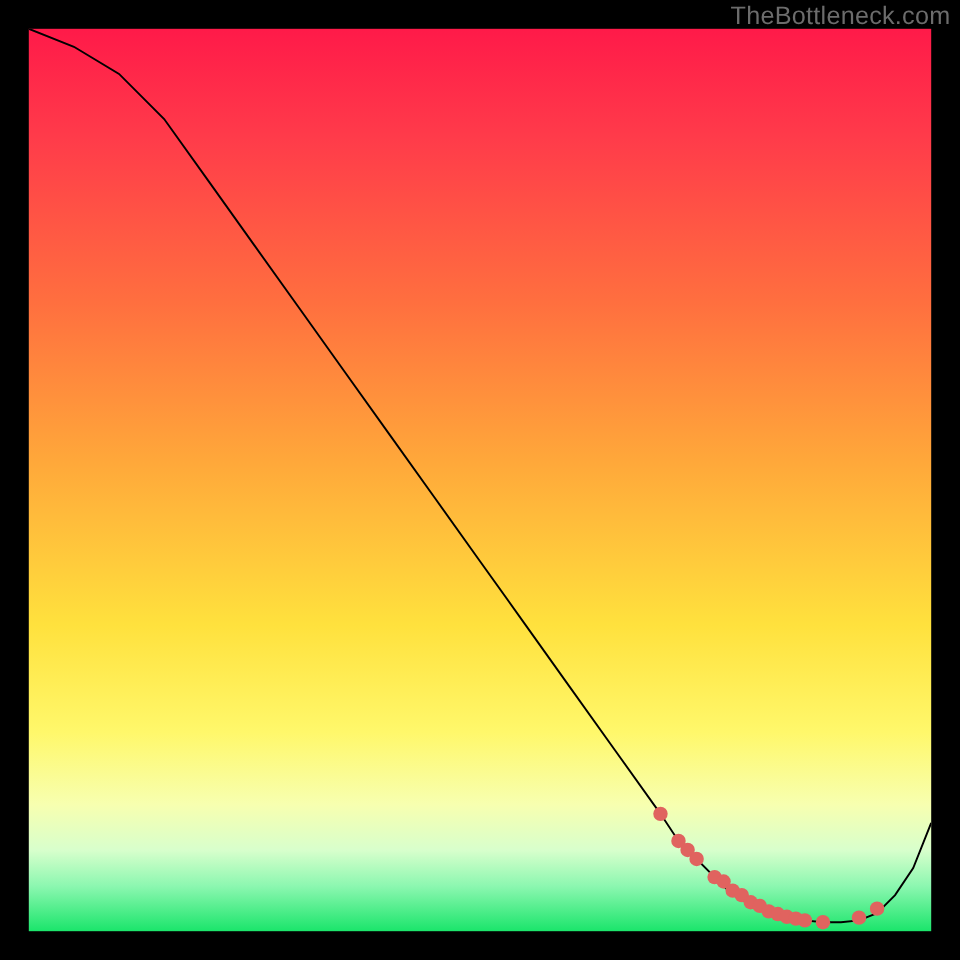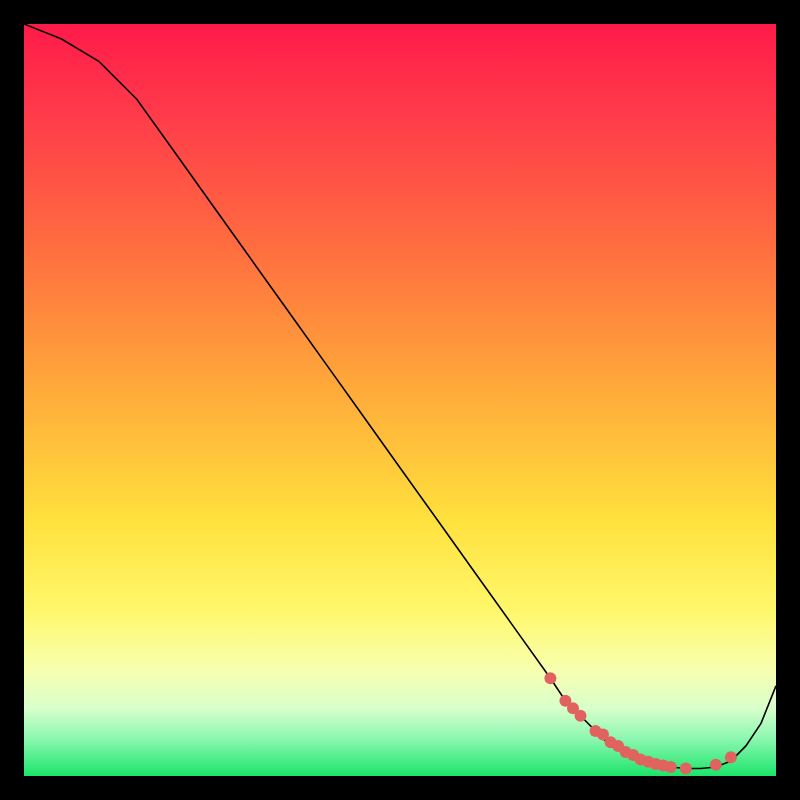--- a/index.html
+++ b/index.html
@@ -77,13 +77,14 @@
           <circle cx="624.2" cy="737.7" r="6" fill="#e0635f"></circle>
           <circle cx="631.7" cy="740.0" r="6" fill="#e0635f"></circle>
           <circle cx="639.2" cy="741.5" r="6" fill="#e0635f"></circle>
           <circle cx="646.7" cy="743.0" r="6" fill="#e0635f"></circle>
           <circle cx="661.8" cy="744.5" r="6" fill="#e0635f"></circle>
           <circle cx="691.8" cy="740.7" r="6" fill="#e0635f"></circle>
           <circle cx="706.9" cy="733.2" r="6" fill="#e0635f"></circle>
         </g>
     </svg>
   </div>
+  <div class="watermark">TheBottleneck.com</div>
 </div>
 
 </body></html>

